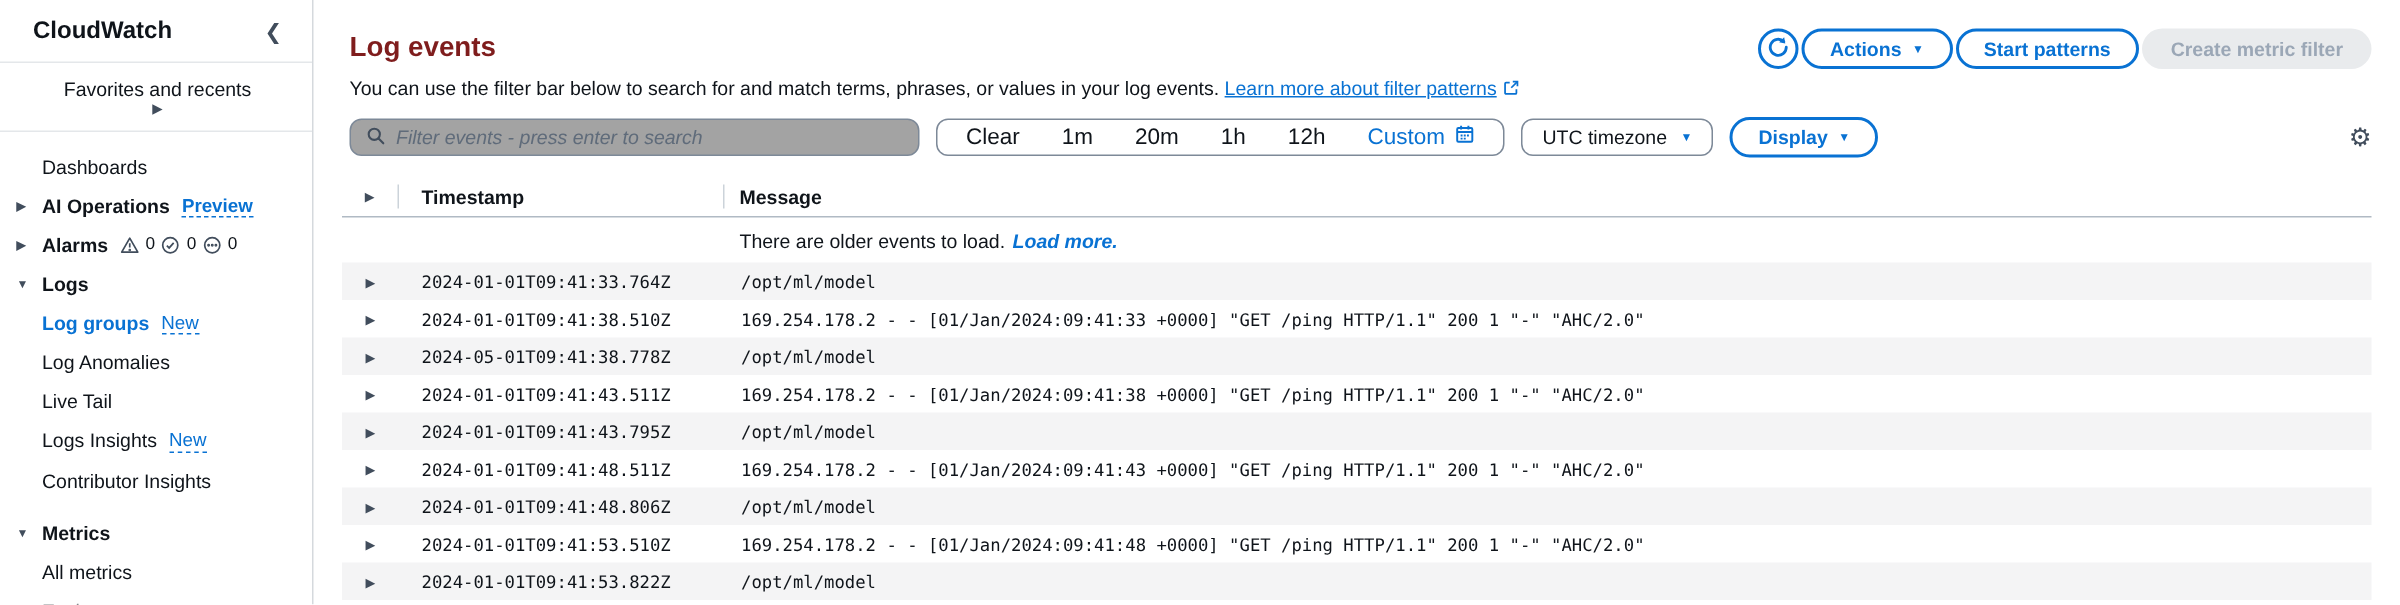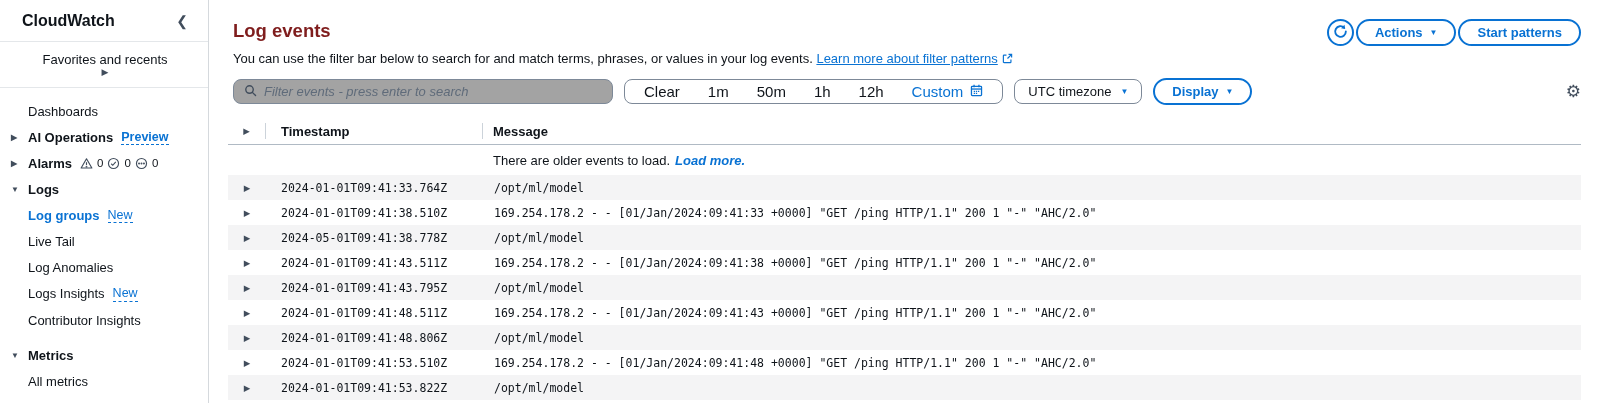--- a/index.html
+++ b/index.html
@@ -122,24 +122,24 @@
     </div>
     <div class="nav-row sect">
       <span class="caret">▼︎</span>
       <span>Logs</span>
     </div>
     <div class="nav-row child">
       <span class="selected-link">Log groups</span>
       <span class="badge-link">New</span>
     </div>
     <div class="nav-row child">
+      <span>Log Anomalies</span>
+    </div>
+    <div class="nav-row child">
       <span>Live Tail</span>
-    </div>
-    <div class="nav-row child">
-      <span>Log Anomalies</span>
     </div>
     <div class="nav-row child">
       <span>Logs Insights</span>
       <span class="badge-link">New</span>
     </div>
     <div class="nav-row child">
       <span>Contributor Insights</span>
     </div>
     <div class="nav-row sect gap-top">
       <span class="caret">▼︎</span>
@@ -172,35 +172,38 @@
               <path d="M12.2 0.8 L13 5.4 L8.6 4.4 Z" fill="#0972d3"></path>
             </svg></span>
       </button>
       <button class="btn">
         <span>Actions</span>
         <span class="caret-d">▼︎</span>
       </button>
       <button class="btn">
         <span>Start patterns</span>
       </button>
+      <button class="btn-disabled">
+        <span>Create metric filter</span>
+      </button>
     </div>
   </div>
 
   <div class="filter-row">
     <div class="search-box">
       <span><svg width="13" height="13" viewBox="0 0 16 16" fill="none" stroke="#414d5c" stroke-width="1.7">
             <circle cx="6.8" cy="6.8" r="4.6"></circle>
             <path d="M10.3 10.3 L14.2 14.2" stroke-linecap="round"></path>
           </svg></span>
       <input type="text" placeholder="Filter events - press enter to search" style="">
     </div>
     <div class="time-group">
       <span class="seg">Clear</span>
       <span class="seg">1m</span>
-      <span class="seg">50m</span>
+      <span class="seg">20m</span>
       <span class="seg">1h</span>
       <span class="seg">12h</span>
       <span class="seg seg-custom">
         <span>Custom</span>
         <span><svg width="13" height="13" viewBox="0 0 16 16" fill="none" stroke="#0972d3" stroke-width="1.6">
               <rect x="1.8" y="2.8" width="12.4" height="11.4" rx="1"></rect>
               <path d="M1.8 6.2h12.4"></path>
               <path d="M5 1v3M11 1v3"></path>
               <path d="M4.6 9h1.6M7.2 9h1.6M9.8 9h1.6M4.6 11.6h1.6M7.2 11.6h1.6"></path>
             </svg></span>

